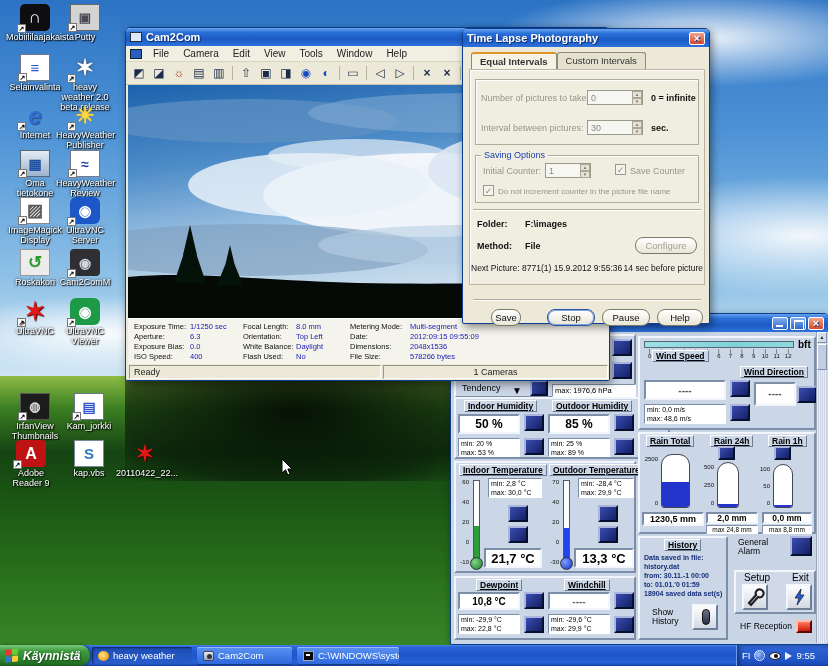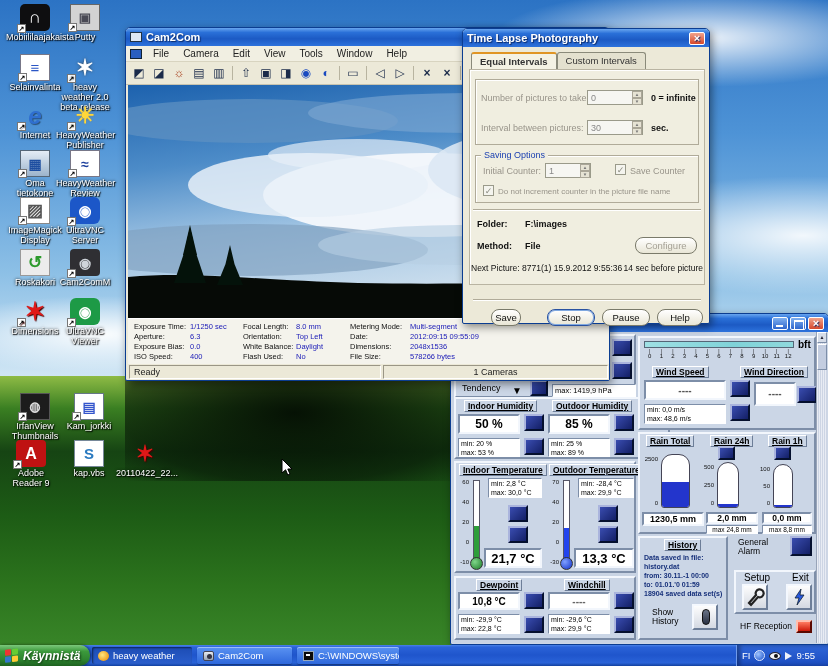--- a/index.html
+++ b/index.html
@@ -189,21 +189,21 @@
       <span class="ic i-ros">
         <span>↺</span>
       </span>
       <div class="dlabel">Roskakori</div>
     </div>
   <div class="dicon" style="left:6px;top:298px">
       <span class="ic i-irf">
         <span>✶</span>
         <span class="sca"></span>
       </span>
-      <div class="dlabel">Dimensions</div>
+      <div class="dlabel">UltraVNC</div>
     </div>
 
   <div class="dicon" style="left:56px;top:4px">
       <span class="ic i-put">
         <span>▣</span>
         <span class="sca"></span>
       </span>
       <div class="dlabel">Putty</div>
     </div>
   <div class="dicon" style="left:56px;top:54px">
@@ -292,21 +292,21 @@
     </div>
     <div id="wx-body">
 
       <div class="wp" style="left:2px;top:2px;width:182px;height:64px">
         <div class="wval" style="left:2px;top:2px;width:148px;height:28px"></div>
         <div class="nb" style="left:156px;top:3px"></div>
         <div class="nb" style="left:156px;top:26px"></div>
         <div class="wlab" style="left:6px;top:48px;font-size:9px">Tendency</div>
         <span class="tdn" style="position:absolute;left:56px;top:44px"></span>
         <div class="nb" style="left:74px;top:44px;width:18px;height:16px"></div>
-        <div class="wmm" style="left:96px;top:48px;width:84px;height:13px;font-size:7.5px;line-height:11px">max: 1419,9 hPa</div>
+        <div class="wmm" style="left:96px;top:48px;width:84px;height:13px;font-size:7.5px;line-height:11px">max: 1976,6 hPa</div>
       </div>
 
       <div class="wp" style="left:2px;top:65px;width:216px;height:62px">
         <div class="whdr" style="left:8px;top:1px">Indoor Humidity</div>
         <div class="wval" style="left:2px;top:15px;width:62px;height:20px;font-size:12px;line-height:17px">50 %</div>
         <div class="nb" style="left:68px;top:15px"></div>
         <div class="wmm" style="left:2px;top:39px;width:62px;height:19px"><span>min: 20 %</span><br><span>max: 53 %</span></div>
         <div class="nb" style="left:68px;top:39px"></div>
         <div class="whdr" style="left:96px;top:1px">Outdoor Humidity</div>
         <div class="wval" style="left:92px;top:15px;width:62px;height:20px;font-size:12px;line-height:17px">85 %</div>
@@ -375,21 +375,21 @@
             <span>4</span>
             <span>5</span>
             <span>6</span>
             <span>7</span>
             <span>8</span>
             <span>9</span>
             <span>10</span>
             <span>11</span>
             <span>12</span>
         </div>
-        <div class="whdr" style="left:12px;top:28px">Wind Speed</div>
+        <div class="whdr" style="left:12px;top:12px">Wind Speed</div>
         <div class="whdr" style="left:100px;top:28px">Wind Direction</div>
         <div class="wval" style="left:4px;top:42px;width:82px;height:20px;font-size:10px;line-height:17px;color:#555">----</div>
         <div class="nb" style="left:90px;top:42px"></div>
         <div class="nb" style="left:90px;top:66px"></div>
         <div class="wval" style="left:114px;top:44px;width:42px;height:24px;font-size:10px;line-height:20px;color:#555">----</div>
         <div class="nb" style="left:157px;top:48px"></div>
         <div class="wmm" style="left:4px;top:66px;width:82px;height:20px"><span>min: 0,0 m/s</span><br><span>max: 48,6 m/s</span></div>
       </div>
 
       <div class="wp" style="left:186px;top:100px;width:178px;height:102px">

